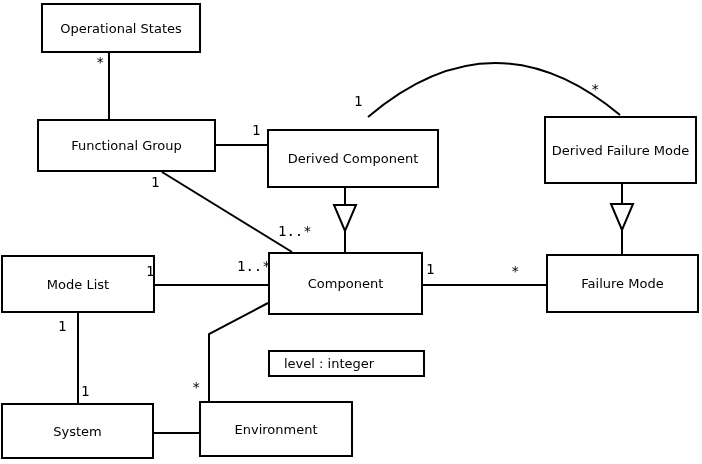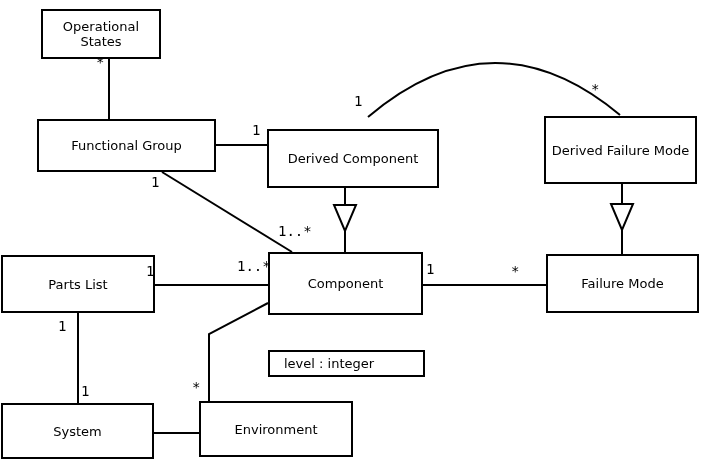--- a/index.html
+++ b/index.html
@@ -62,38 +62,38 @@
     <path d="M622 177 V204"></path>
     <polygon points="611,204 633,204 622,230" fill="#ffffff"></polygon>
     <path d="M622 230 V254"></path>
     <path d="M155 285 H268"></path>
     <path d="M423 285 H546"></path>
     <path d="M78 313 V403"></path>
     <path d="M268 303 L209 334 V401"></path>
     <path d="M154 433 H199"></path>
   </svg>
 
-  <div class="node" style="left:41px;top:9px;width:120px;height:50px">
+  <div class="node" style="left:41px;top:3px;width:160px;height:50px">
     <span>Operational States</span>
   </div>
 
   <div class="node" style="left:37px;top:119px;width:179px;height:53px">
     <span>Functional Group</span>
   </div>
 
   <div class="node" style="left:267px;top:129px;width:172px;height:59px">
     <span>Derived Component</span>
   </div>
 
   <div class="node" style="left:544px;top:116px;width:153px;height:68px">
     <span>Derived Failure Mode</span>
   </div>
 
   <div class="node" style="left:1px;top:255px;width:154px;height:58px">
-    <span>Parts List</span>
+    <span>Mode List</span>
   </div>
 
   <div class="node" style="left:268px;top:252px;width:155px;height:63px">
     <span>Component</span>
   </div>
   <div class="attr-box" style="left:268px;top:318px;width:157px;height:27px">
     <span>level : integer</span>
   </div>
 
   <div class="node" style="left:546px;top:254px;width:153px;height:59px">

